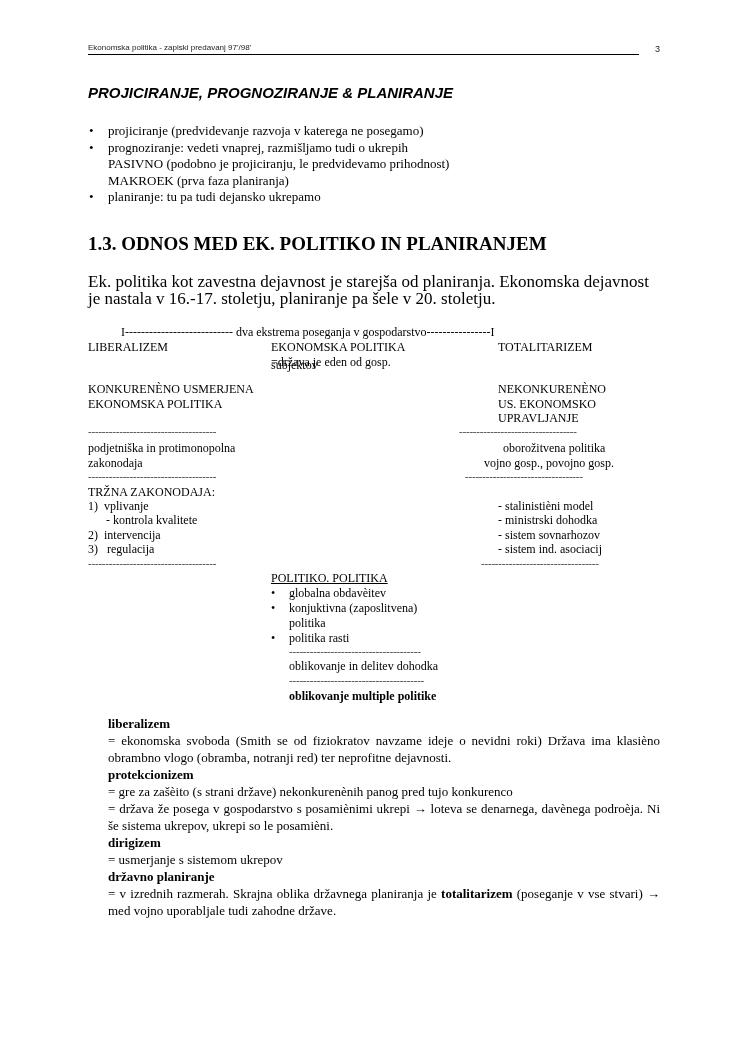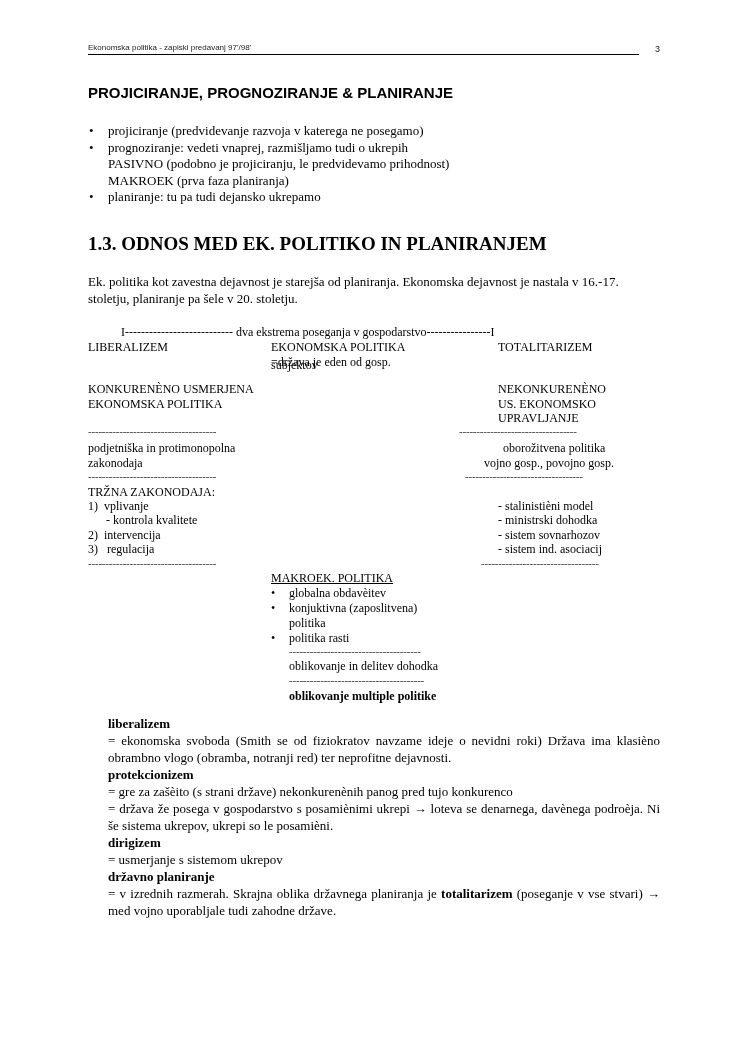--- a/index.html
+++ b/index.html
@@ -1,26 +1,26 @@
 <!DOCTYPE html>
 <html><head>
   <meta charset="utf-8">
   <style>
     html, body { margin: 0; padding: 0; background: #ffffff; }
     body { width: 750px; height: 1061px; position: relative; overflow: hidden; color: #000; font-family: "Liberation Serif", serif; }
     .abs { position: absolute; white-space: nowrap; }
     .hdr-text { left: 88px; top: 43px; font-family: "Liberation Sans", sans-serif; font-size: 8px; color: #222; }
     .hdr-num { left: 655px; top: 44px; font-family: "Liberation Sans", sans-serif; font-size: 9px; color: #222; }
     .hdr-rule { position: absolute; left: 88px; top: 54px; width: 551px; height: 1px; background: #000; }
-    .sec-title { left: 88px; top: 84px; font-family: "Liberation Sans", sans-serif; font-weight: bold; font-size: 15px; }
+    .sec-title { left: 88px; top: 84px; font-family: "Liberation Sans", sans-serif; font-weight: bold; font-style: italic; font-size: 15px; }
     .bullets { position: absolute; left: 88px; top: 123px; margin: 0; padding: 0; list-style: none; font-size: 13px; line-height: 16.5px; }
     .bullets li { position: relative; padding-left: 20px; }
     .bullets .dot { position: absolute; left: 1px; top: 0; font-size: 13px; }
     .h2 { left: 88px; top: 233px; font-weight: bold; font-size: 19px; text-align: right; }
-    .para { position: absolute; left: 88px; top: 273px; width: 575px; font-size: 13px; line-height: 17px; }
+    .para { position: absolute; left: 88px; top: 273px; width: 575px; font-size: 17px; line-height: 17px; }
     .t { font-size: 12px; line-height: 15px; }
     .dash { font-size: 11px; letter-spacing: -0.2px; color: #333; }
     .defs { position: absolute; left: 108px; top: 715px; width: 552px; font-size: 13px; line-height: 17px; }
     .defs .term { font-weight: bold; }
     .defs .just { text-align: justify; text-align-last: left; }
     .mk-title { text-decoration: underline; }
     .mk-list { position: absolute; left: 271px; top: 586px; margin: 0; padding: 0; list-style: none; font-size: 12px; line-height: 15px; }
     .mk-list li { position: relative; padding-left: 18px; }
     .mk-list .dot { position: absolute; left: 0; }
   </style>
@@ -64,21 +64,21 @@
 <div class="abs t" style="left:88px; top:485px;">TRŽNA ZAKONODAJA:</div>
 <div class="abs t" style="left:88px; top:499px; white-space:pre;">1)  vplivanje</div>
 <div class="abs t" style="left:88px; top:513px; white-space:pre;">      - kontrola kvalitete</div>
 <div class="abs t" style="left:88px; top:528px; white-space:pre;">2)  intervencija</div>
 <div class="abs t" style="left:88px; top:542px; white-space:pre;">3)   regulacija</div>
 <div class="abs dash" style="left:88px; top:557px;">-------------------------------------</div>
 
 <div class="abs t" style="left:271px; top:340px;">EKONOMSKA POLITIKA</div>
 <div class="abs t" style="left:271px; top:355px;">=država je eden od gosp.</div>
 <div class="abs t" style="left:271px; top:358px;font-family:Liberation Serif, serif;">subjektov</div>
-<div class="abs t mk-title" style="left:271px; top:571px;">MAKROEK. POLITIKA</div>
+<div class="abs t mk-title" style="left:271px; top:571px;">POLITIKO. POLITIKA</div>
 <ul class="mk-list">
   <li>
     <span class="dot">•</span>
     <div>globalna obdavèitev</div>
   </li>
   <li>
     <span class="dot">•</span>
     <div>konjuktivna (zaposlitvena)</div>
     <div>politika</div>
   </li>

